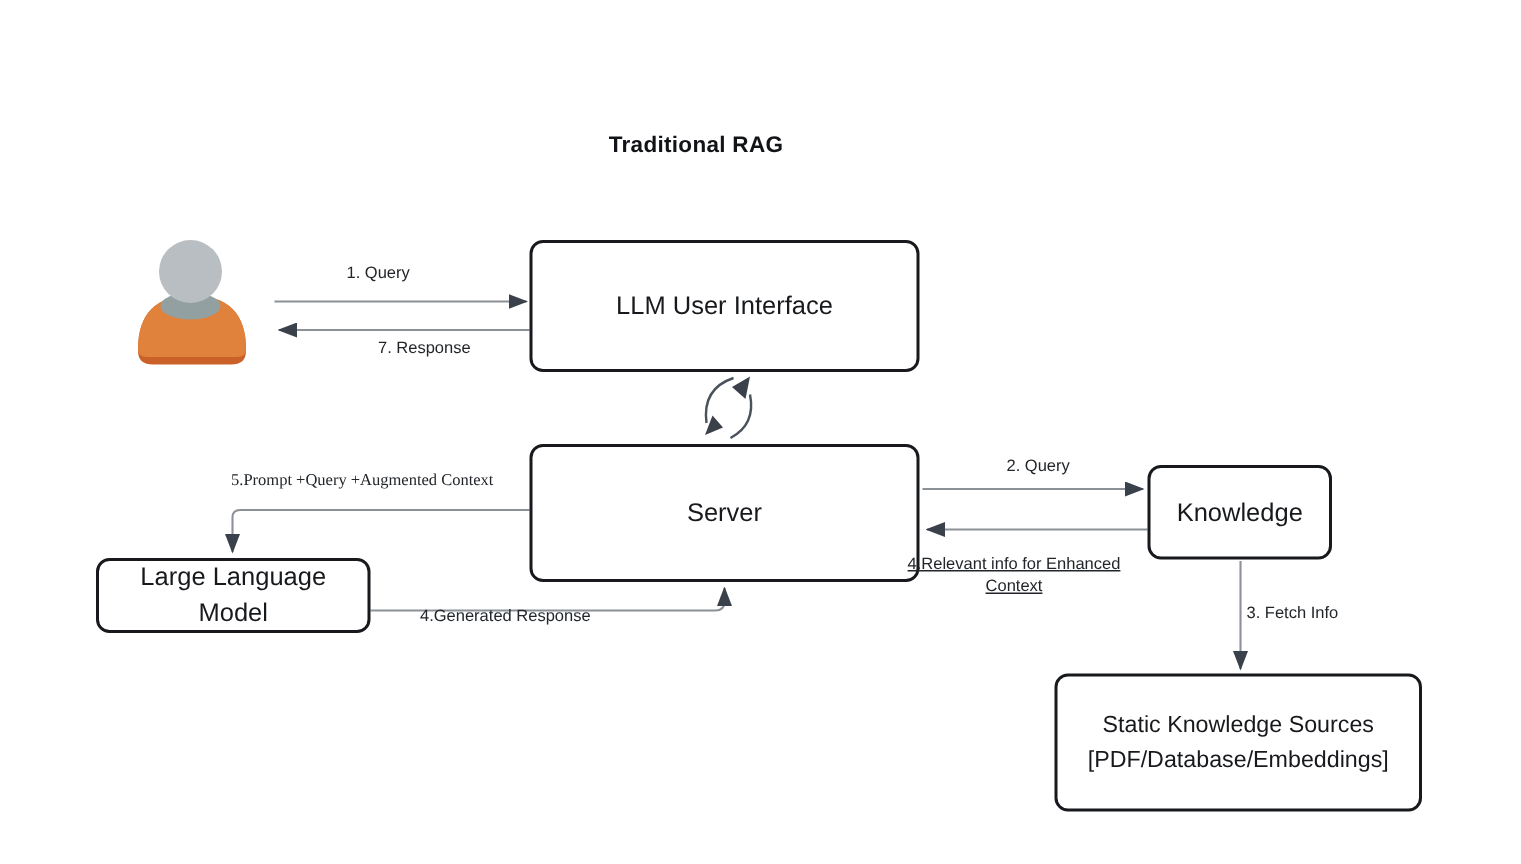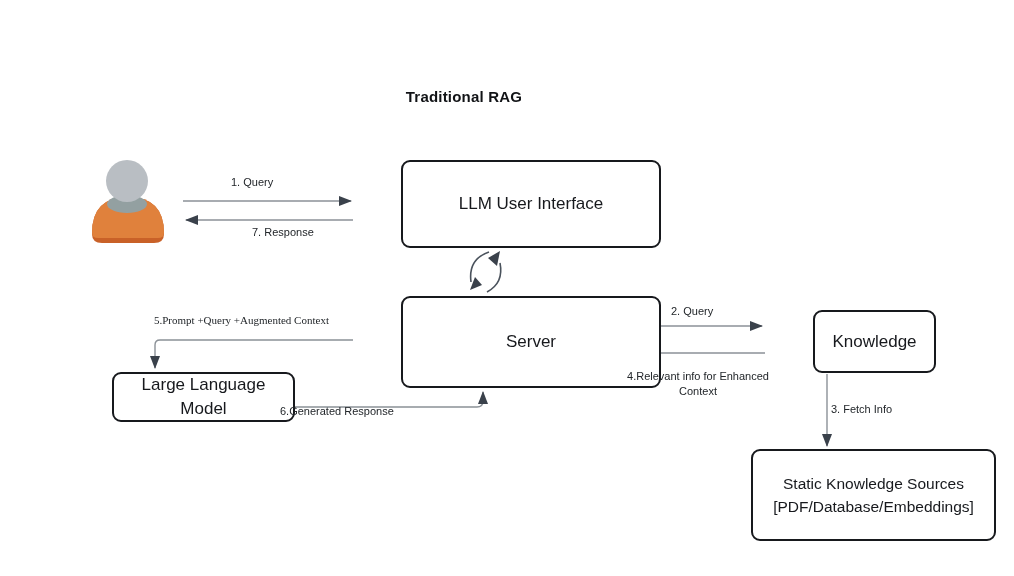--- a/index.html
+++ b/index.html
@@ -18,38 +18,38 @@
   .cycle-line{fill:none;stroke:#4a525c;stroke-width:1.6;}
   .arrow-tri{fill:var(--arrow);}
   .diagram-title{
     position:absolute;left:349px;top:88px;width:230px;text-align:center;
     font-size:15px;font-weight:bold;letter-spacing:.2px;color:#111316;
   }
   .node{
     position:absolute;box-sizing:border-box;background:var(--box-fill);
     border:2px solid var(--box-border);border-radius:9px;
     display:flex;flex-direction:column;align-items:center;justify-content:center;
-    text-align:right;color:var(--text);margin-left:48px;
+    text-align:right;color:var(--text);
   }
   .node-llm-ui{left:353px;top:160px;width:260px;height:88px;font-size:17px;}
   .node-server{left:353px;top:296px;width:260px;height:92px;font-size:17px;}
   .node-retrieval{left:765px;top:310px;width:123px;height:63px;font-size:17px;}
   .node-llm{left:64px;top:372px;width:183px;height:50px;font-size:17px;line-height:24px;border-width:2.5px;}
   .node-knowledge{left:703px;top:449px;width:245px;height:92px;font-size:15.5px;line-height:23px;}
   .node .nline{display:block;}
   .edge-label{
     position:absolute;font-size:11px;color:var(--label-text);white-space:nowrap;text-align:center;
   }
   .lbl-e1{left:231px;top:176px;}
   .lbl-e7{left:252px;top:226px;}
   .lbl-e2{left:671px;top:305px;}
   .lbl-e3{left:831px;top:403px;}
   .lbl-e5{left:154px;top:314px;font-family:Liberation Serif, serif;}
   .lbl-e6{left:280px;top:405px;}
-  .lbl-e4{left:620px;top:369px;width:156px;text-align:center;white-space:normal;line-height:15px;}
+  .lbl-e4{left:598px;top:369px;width:156px;text-align:center;white-space:normal;line-height:15px;text-decoration:underline;}
   .lbl-e4 .lline{display:block;}
 </style>
 </head>
 <body>
 
 <div class="canvas">
 
   <svg class="overlay" viewBox="0 0 1014 576" xmlns="http://www.w3.org/2000/svg">
     <defs>
       <marker id="ah" markerUnits="userSpaceOnUse" markerWidth="13" markerHeight="10" refX="12" refY="5" orient="auto">
@@ -112,15 +112,15 @@
 
   <div class="edge-label lbl-e1">1. Query</div>
   <div class="edge-label lbl-e7">7. Response</div>
   <div class="edge-label lbl-e2">2. Query</div>
   <div class="edge-label lbl-e4">
     <span class="lline">4.Relevant info for Enhanced</span>
     <span class="lline">Context</span>
   </div>
   <div class="edge-label lbl-e3">3. Fetch Info</div>
   <div class="edge-label lbl-e5">5.Prompt +Query +Augmented Context</div>
-  <div class="edge-label lbl-e6">6.Generated Response</div>
+  <div class="edge-label lbl-e6">4.Generated Response</div>
 
 </div>
 
 </body></html>

